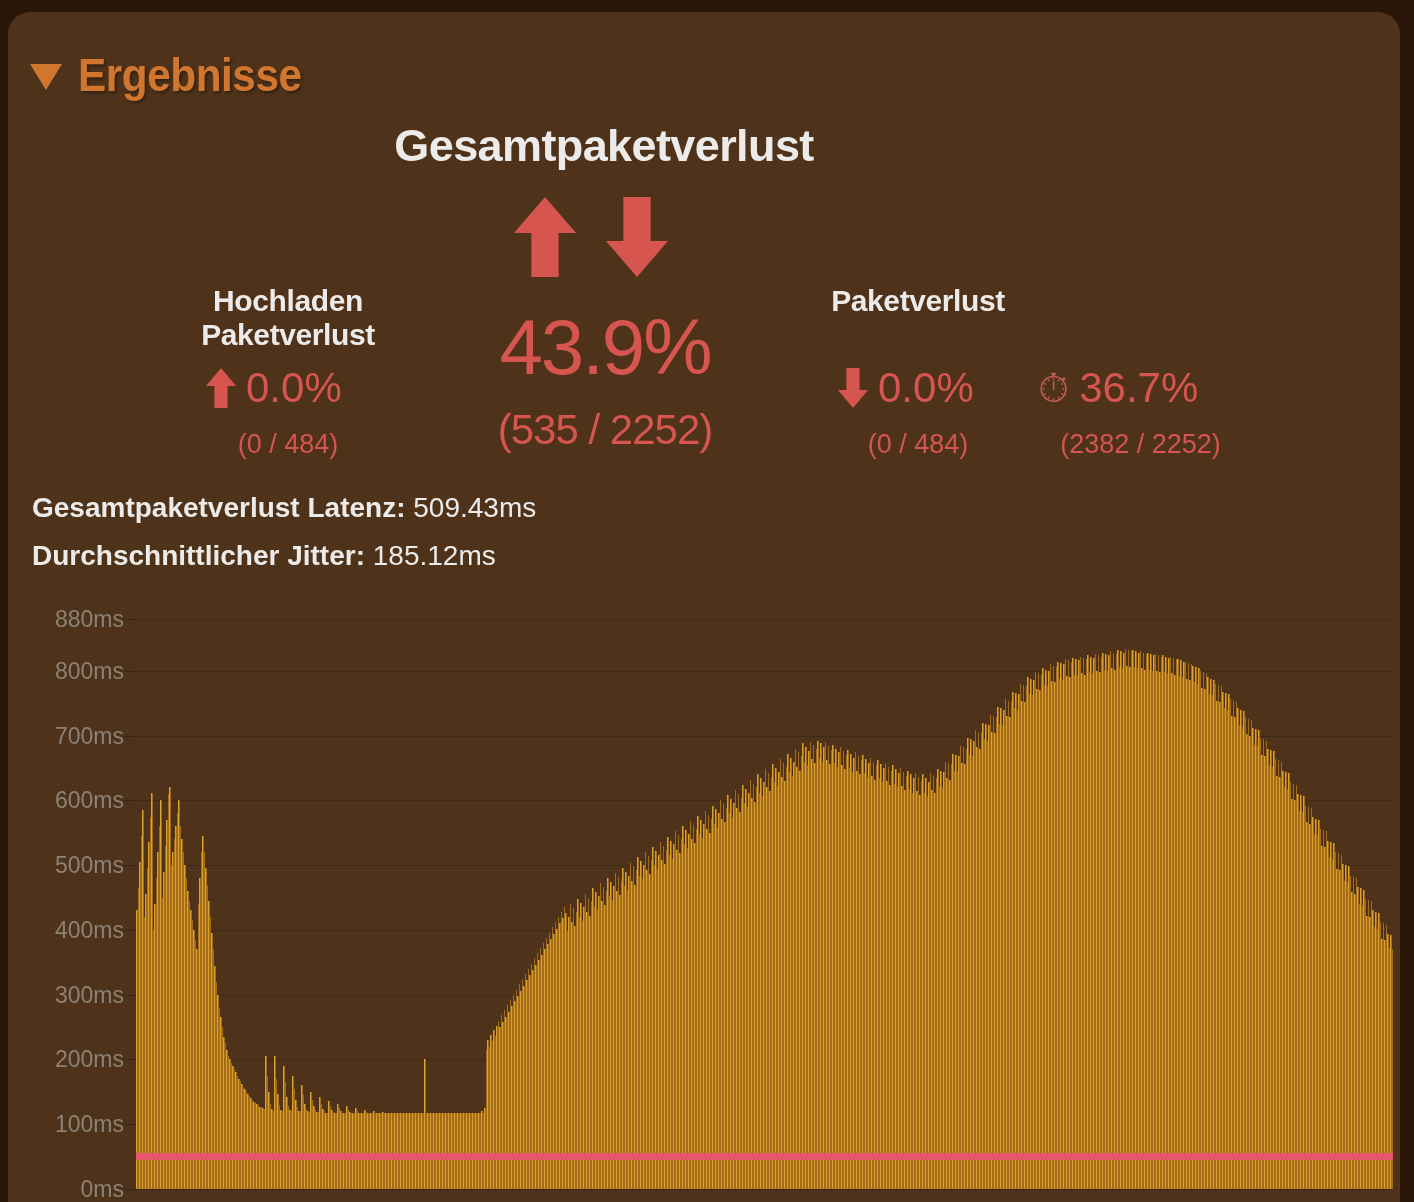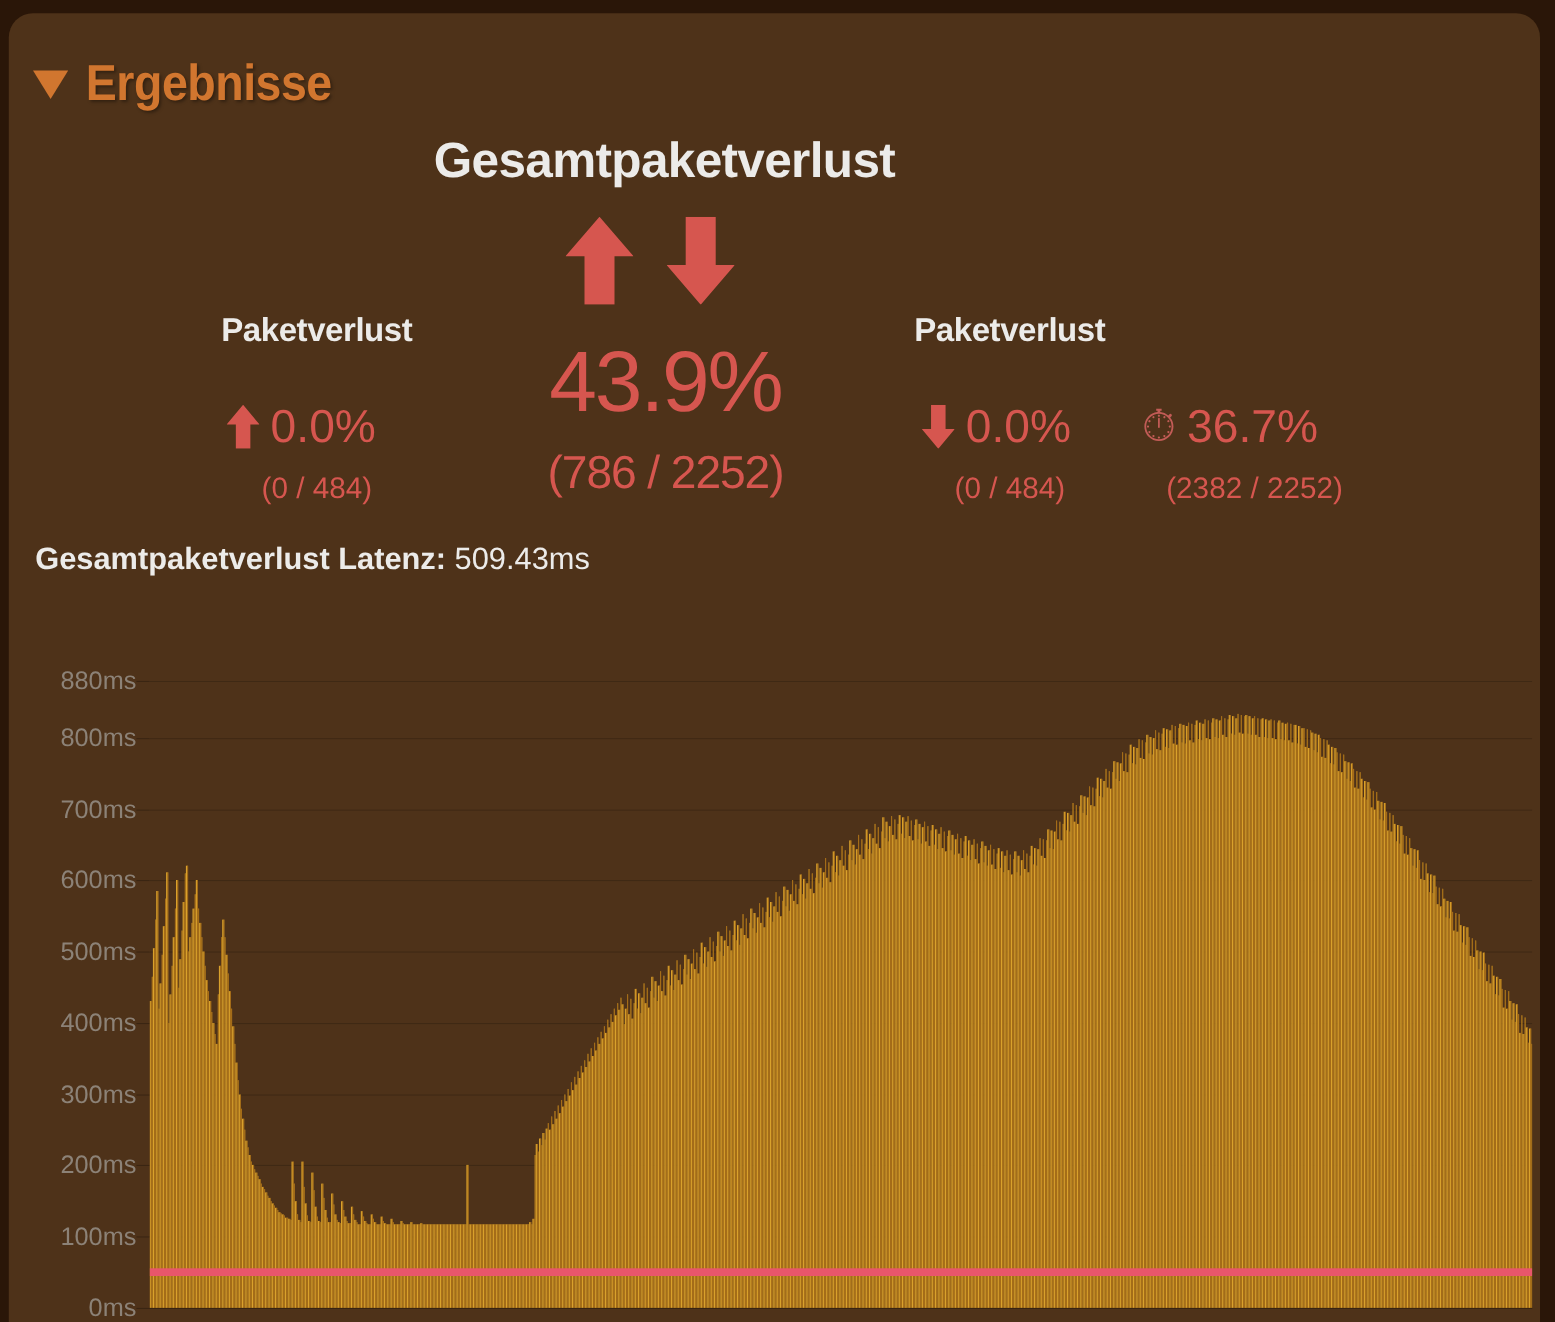--- a/index.html
+++ b/index.html
@@ -215,54 +215,59 @@
   <div id="pktloss-title">Gesamtpaketverlust</div>
 
   <div id="results-header">
     <div id="disclosure-triangle"></div>
     <div id="results-title">Ergebnisse</div>
   </div>
 
   <div id="stats">
 
     <div class="stat-label" style="left:170px; top:272px; width:220px;">
+      <div>Hochladen</div>
       <div>Paketverlust</div>
     </div>
     <div class="stat-value" style="left:198px; top:352px;">
       <span class="arrow up"></span>
       <span>0.0%</span>
     </div>
     <div class="stat-frac" style="left:170px; top:417px; width:220px;">(0 / 484)</div>
 
     <div id="hero-arrows">
       <span class="arrow up big"></span>
       <span class="arrow down big"></span>
     </div>
     <div id="hero-pct">43.9%</div>
-    <div id="hero-frac">(786 / 2252)</div>
+    <div id="hero-frac">(535 / 2252)</div>
 
     <div class="stat-label" style="left:790px; top:272px; width:240px;">
       <div>Paketverlust</div>
     </div>
     <div class="stat-value" style="left:830px; top:352px;">
       <span class="arrow down"></span>
       <span>0.0%</span>
     </div>
     <div class="stat-frac" style="left:790px; top:417px; width:240px;">(0 / 484)</div>
 
     <div class="stat-value" style="left:1030px; top:352px;">
       <span id="stopwatch-icon">⏱</span>
       <span>36.7%</span>
     </div>
     <div class="stat-frac" style="left:1030px; top:417px; width:205px;">(2382 / 2252)</div>
   </div>
 
   <div class="avg-line" id="avg-latency">
     <b>Gesamtpaketverlust Latenz:</b>
     <span class="val">509.43ms</span>
+  </div>
+  <div class="avg-line" id="avg-jitter">
+    <b>Durchschnittlicher Jitter:</b>
+    <span class="val">185.12ms</span>
   </div>
 
   <div id="chart">
     <div id="axes-labels">
         <div class="tick-label" style="top: 23px;">880ms</div>
         <div class="tick-stub" style="top: 23px;"></div>
         <div class="tick-label" style="top: 74.8182px;">800ms</div>
         <div class="tick-stub" style="top: 74.8182px;"></div>
         <div class="tick-label" style="top: 139.591px;">700ms</div>
         <div class="tick-stub" style="top: 139.591px;"></div>

